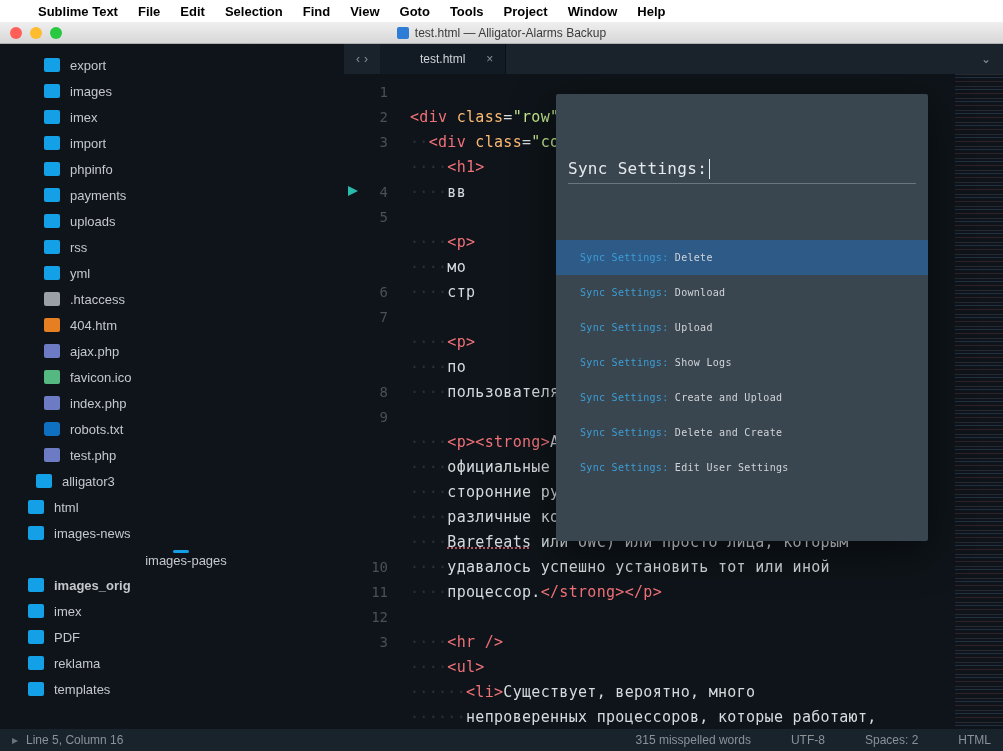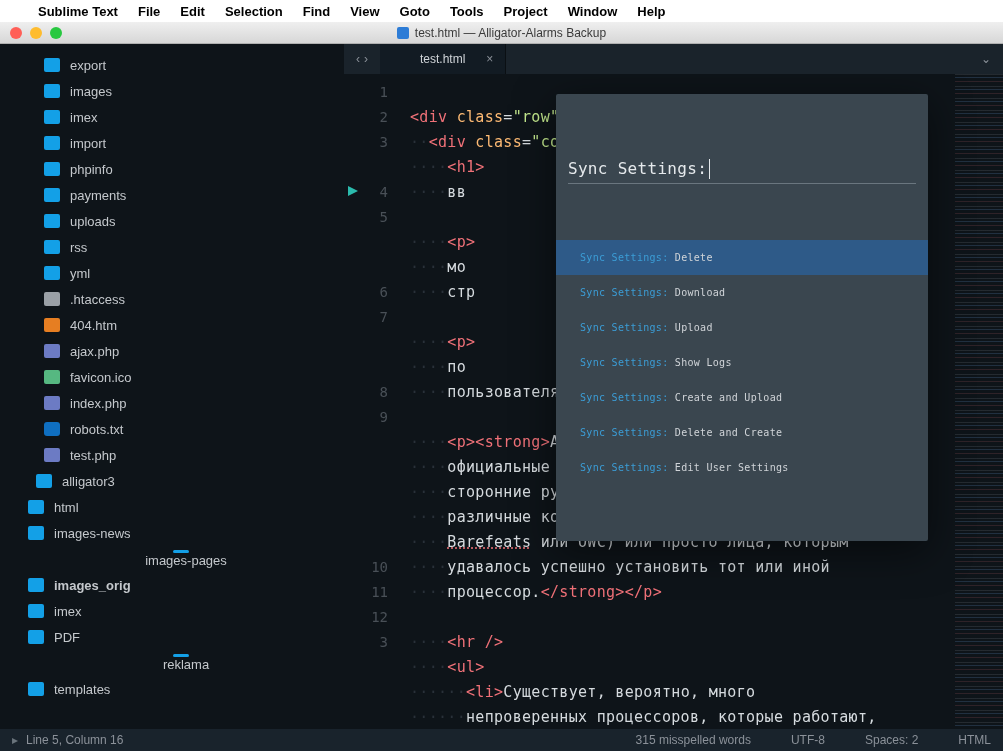--- a/index.html
+++ b/index.html
@@ -311,21 +311,21 @@
         <span>images_orig</span>
       </div>
       <div class="sidebar-item" style="padding-left: 28px;">
         <span class="ic folder"></span>
         <span>imex</span>
       </div>
       <div class="sidebar-item" style="padding-left: 28px;">
         <span class="ic folder"></span>
         <span>PDF</span>
       </div>
-      <div class="sidebar-item" style="padding-left: 28px; flex-direction: column;">
+      <div class="sidebar-item" style="padding-left: 28px;">
         <span class="ic folder"></span>
         <span>reklama</span>
       </div>
       <div class="sidebar-item" style="padding-left: 28px;">
         <span class="ic folder"></span>
         <span>templates</span>
       </div>
     </div>
 
   <div class="editor-wrap">

